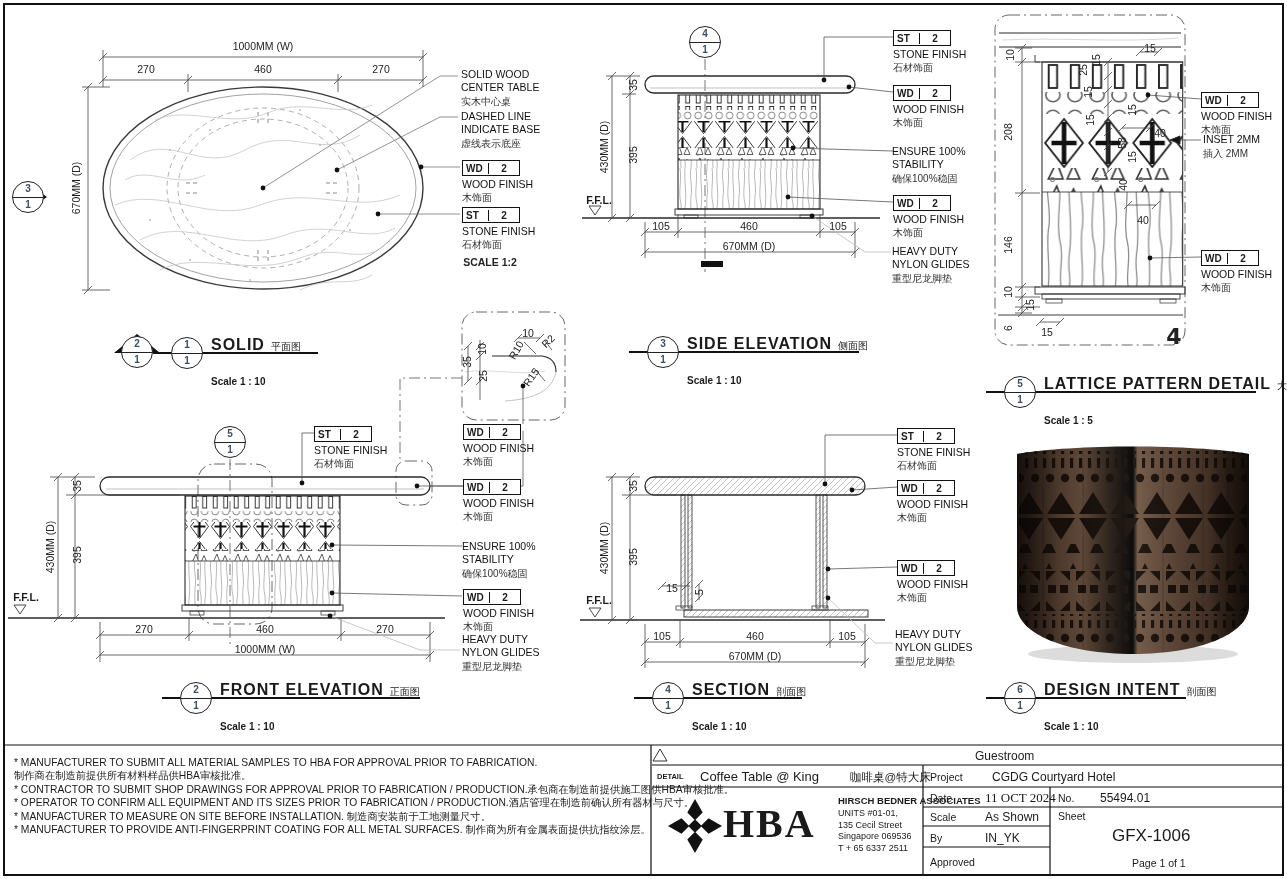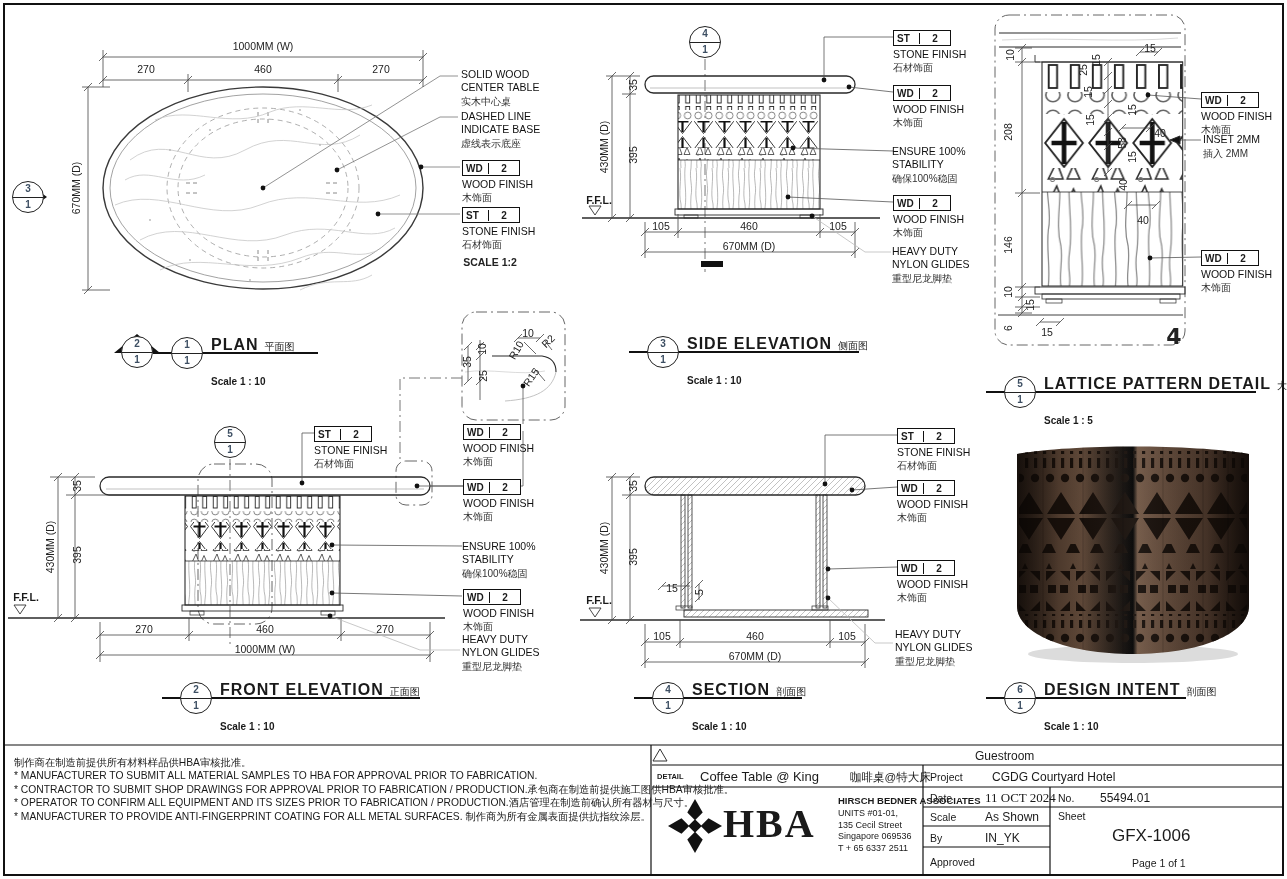--- a/index.html
+++ b/index.html
@@ -609,21 +609,21 @@
           <span class="mnum">5</span>
           <span class="mden">1</span>
         </span>
       </div>
       <div class="vtitle" style="left: 171px; top: 337px;">
         <span class="vline" style="width:165px"></span>
         <span class="mcirc">
           <span class="mnum">1</span>
           <span class="mden">1</span>
         </span>
-        <span class="vt"><span>PLAN</span><span class="vcn">平面图</span></span>
+        <span class="vt"><span>SOLID</span><span class="vcn">平面图</span></span>
         <span class="vscale">Scale 1 : 10</span>
       </div>
       <div class="vtitle" style="left: 180px; top: 682px;">
         <span class="vline" style="width:258px"></span>
         <span class="mcirc">
           <span class="mnum">2</span>
           <span class="mden">1</span>
         </span>
         <span class="vt"><span>FRONT ELEVATION</span><span class="vcn">正面图</span></span>
         <span class="vscale">Scale 1 : 10</span>
@@ -660,24 +660,25 @@
         <span class="mcirc">
           <span class="mnum">6</span>
           <span class="mden">1</span>
         </span>
         <span class="vt"><span>DESIGN INTENT</span><span class="vcn">剖面图</span></span>
         <span class="vscale">Scale 1 : 10</span>
       </div>
     </div>
 
 <div id="notes">
+  <div class="note-line">* MANUFACTURER TO SUBMIT ALL MATERIAL SAMPLES TO HBA FOR APPROVAL PRIOR TO FABRICATION.</div>
   <div class="note-line">制作商在制造前提供所有材料样品供HBA审核批准。</div>
-  <div class="note-line">* MANUFACTURER TO SUBMIT ALL MATERIAL SAMPLES TO HBA FOR APPROVAL PRIOR TO FABRICATION.</div>
   <div class="note-line">* CONTRACTOR TO SUBMIT SHOP DRAWINGS FOR APPROVAL PRIOR TO FABRICATION / PRODUCTION.承包商在制造前提供施工图供HBA审核批准。</div>
   <div class="note-line">* OPERATOR TO CONFIRM ALL EQUIPMENT AND ITS SIZES PRIOR TO FABRICATION / PRODUCTION.酒店管理在制造前确认所有器材与尺寸。</div>
+  <div class="note-line">* MANUFACTURER TO MEASURE ON SITE BEFORE INSTALLATION. 制造商安装前于工地测量尺寸。</div>
   <div class="note-line">* MANUFACTURER TO PROVIDE ANTI-FINGERPRINT COATING FOR ALL METAL SURFACES. 制作商为所有金属表面提供抗指纹涂层。</div>
 </div>
 
 <div class="tb tb-value" style="left:975px;top:749px;">Guestroom</div>
 <div class="tb tb-small" style="left:657px;top:772px;">DETAIL</div>
 <div class="tb tb-name" style="left:700px;top:769px;">Coffee Table @ King</div>
 <div class="tb tb-cn" style="left:850px;top:770px;">咖啡桌@特大床</div>
 <div class="tb tb-label" style="left:930px;top:771px;">Project</div>
 <div class="tb tb-value" style="left:992px;top:770px;">CGDG Courtyard Hotel</div>
 <div class="tb tb-label" style="left:930px;top:792px;">Date</div>

